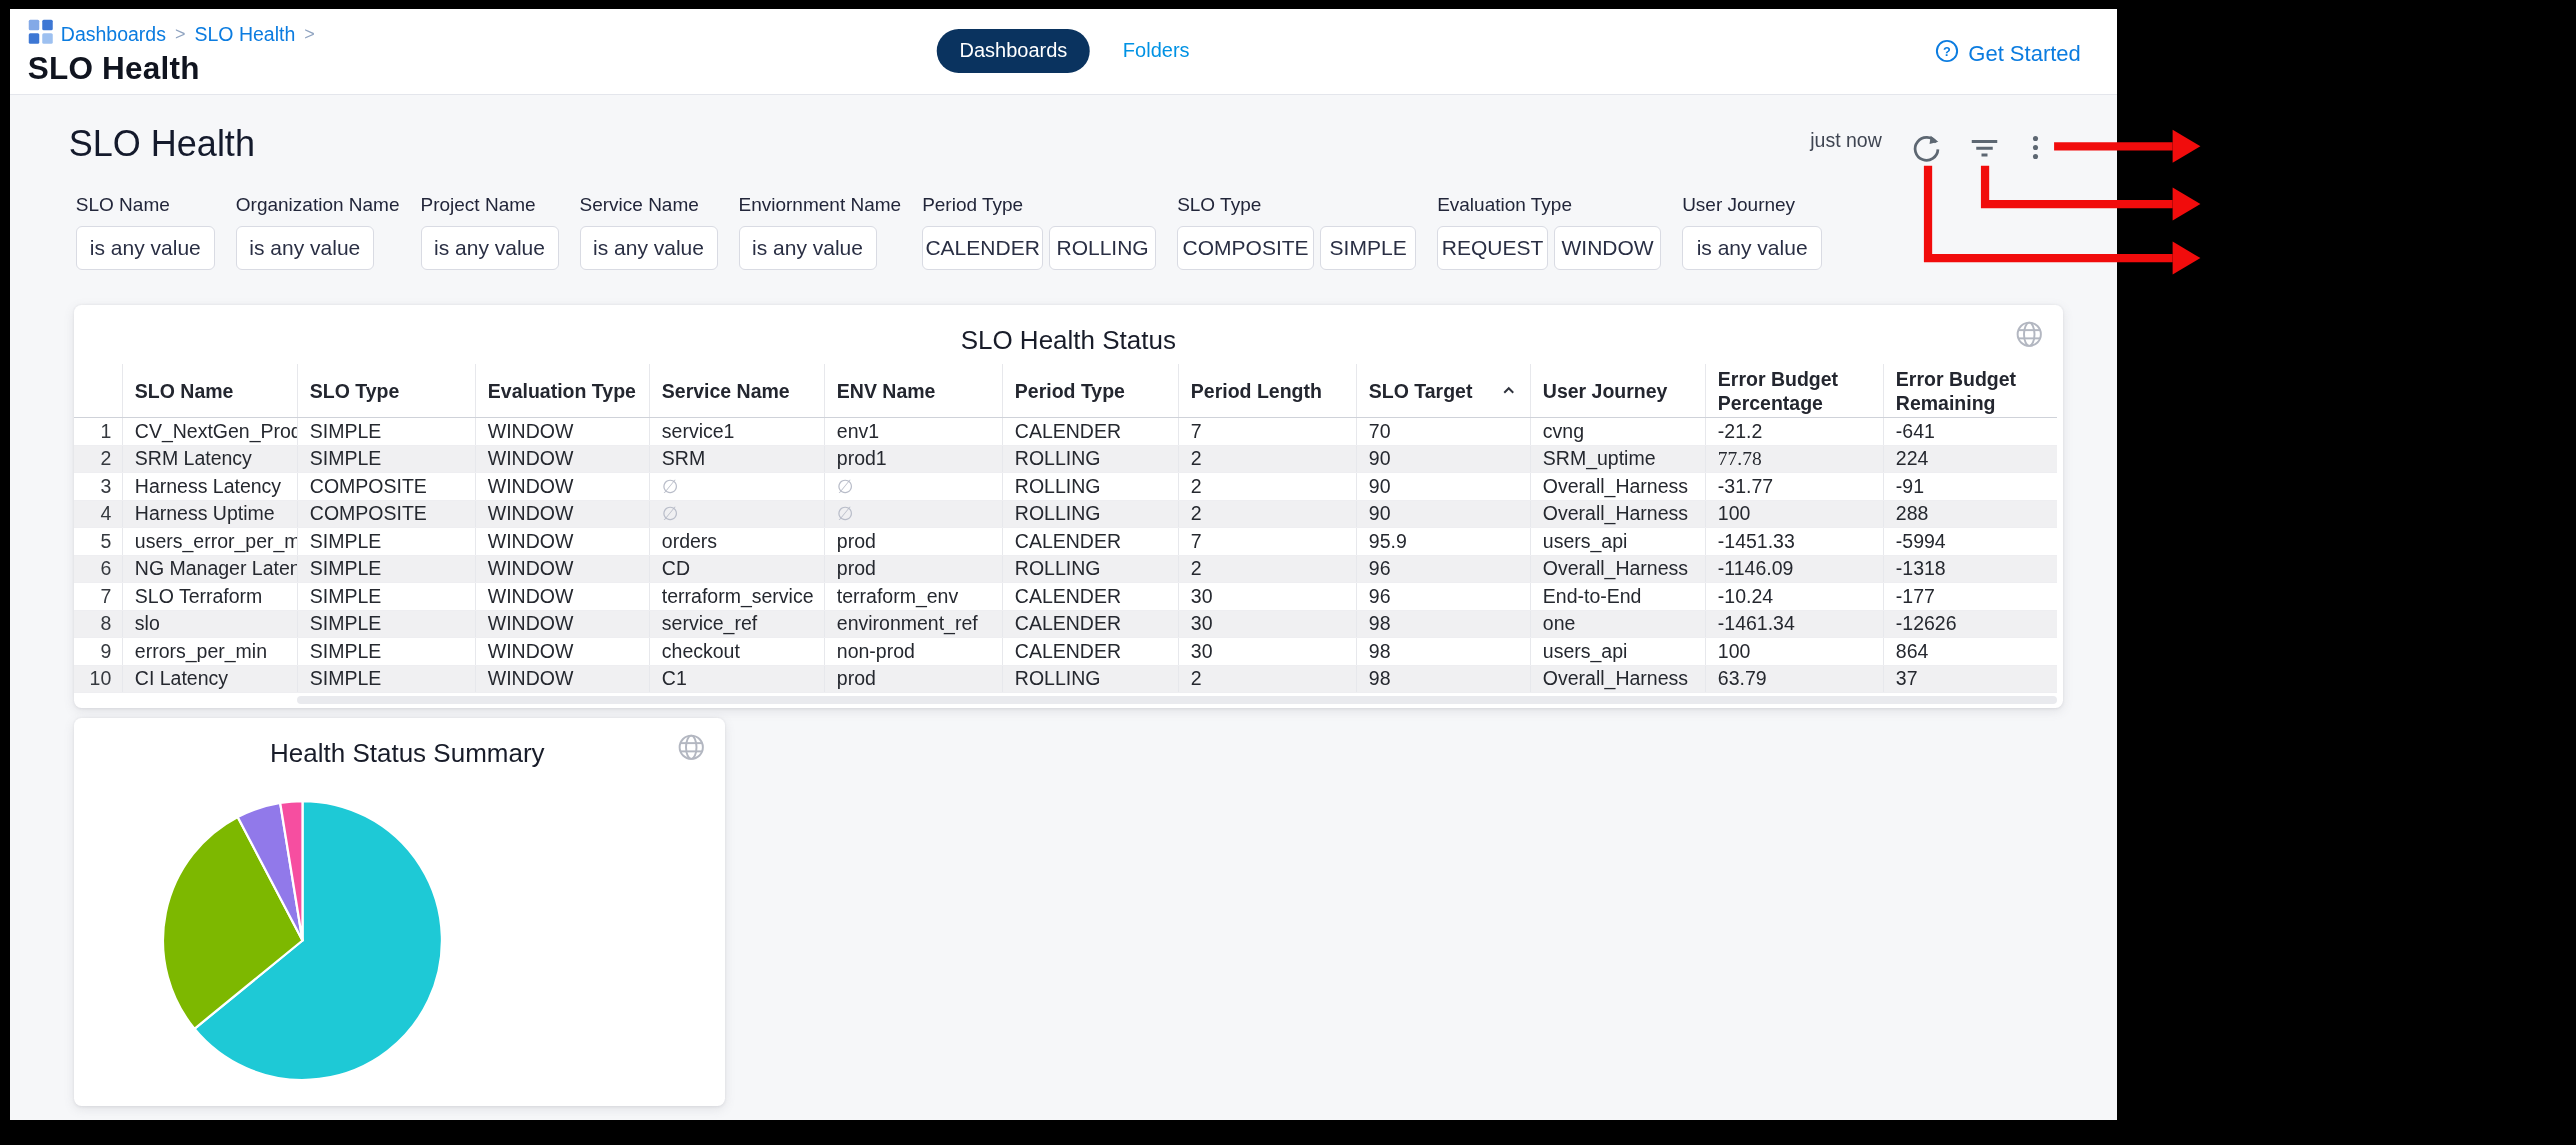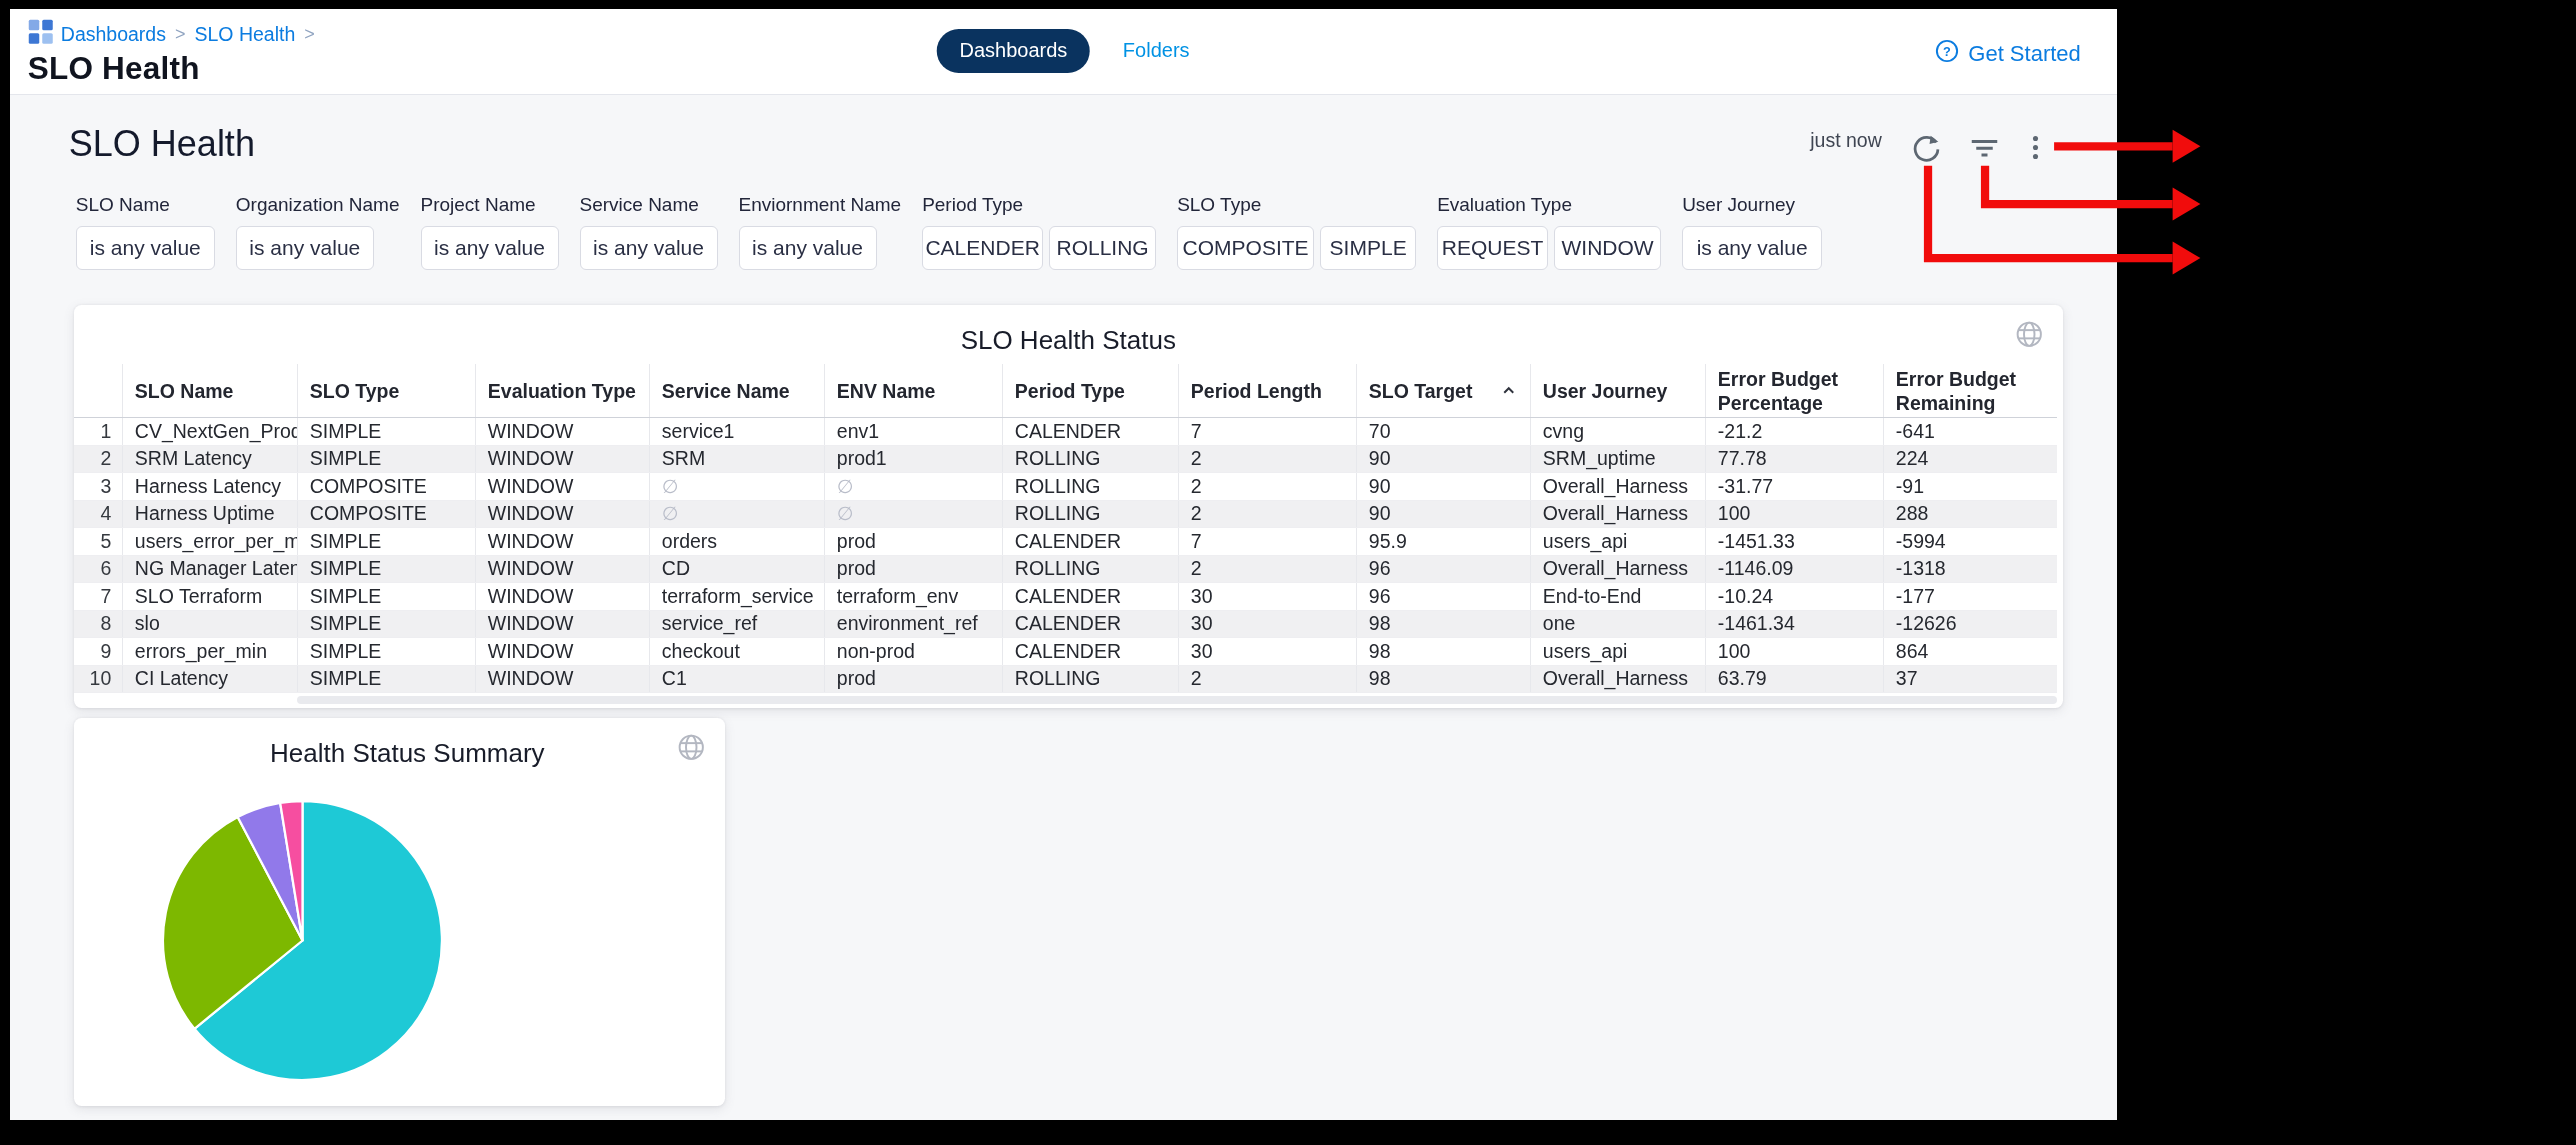--- a/index.html
+++ b/index.html
@@ -271,21 +271,21 @@
           <div class="td num" style="width: 48px;">2</div>
           <div class="td" style="width: 175px;">SRM Latency</div>
           <div class="td" style="width: 178px;">SIMPLE</div>
           <div class="td" style="width: 174px;">WINDOW</div>
           <div class="td" style="width: 175px;">SRM</div>
           <div class="td" style="width: 178px;">prod1</div>
           <div class="td" style="width: 176px;">ROLLING</div>
           <div class="td" style="width: 178px;">2</div>
           <div class="td" style="width: 174px;">90</div>
           <div class="td" style="width: 175px;">SRM_uptime</div>
-          <div class="td" style="width: 178px;">77.78</div>
+          <div class="td" style="width: 178px; font-family: Liberation Serif, serif;">77.78</div>
           <div class="td" style="width: 174px;">224</div>
         </div>
         <div class="tr">
           <div class="td num" style="width: 48px;">3</div>
           <div class="td" style="width: 175px;">Harness Latency</div>
           <div class="td" style="width: 178px;">COMPOSITE</div>
           <div class="td" style="width: 174px;">WINDOW</div>
           <div class="td null" style="width: 175px;">∅</div>
           <div class="td null" style="width: 178px;">∅</div>
           <div class="td" style="width: 176px;">ROLLING</div>

